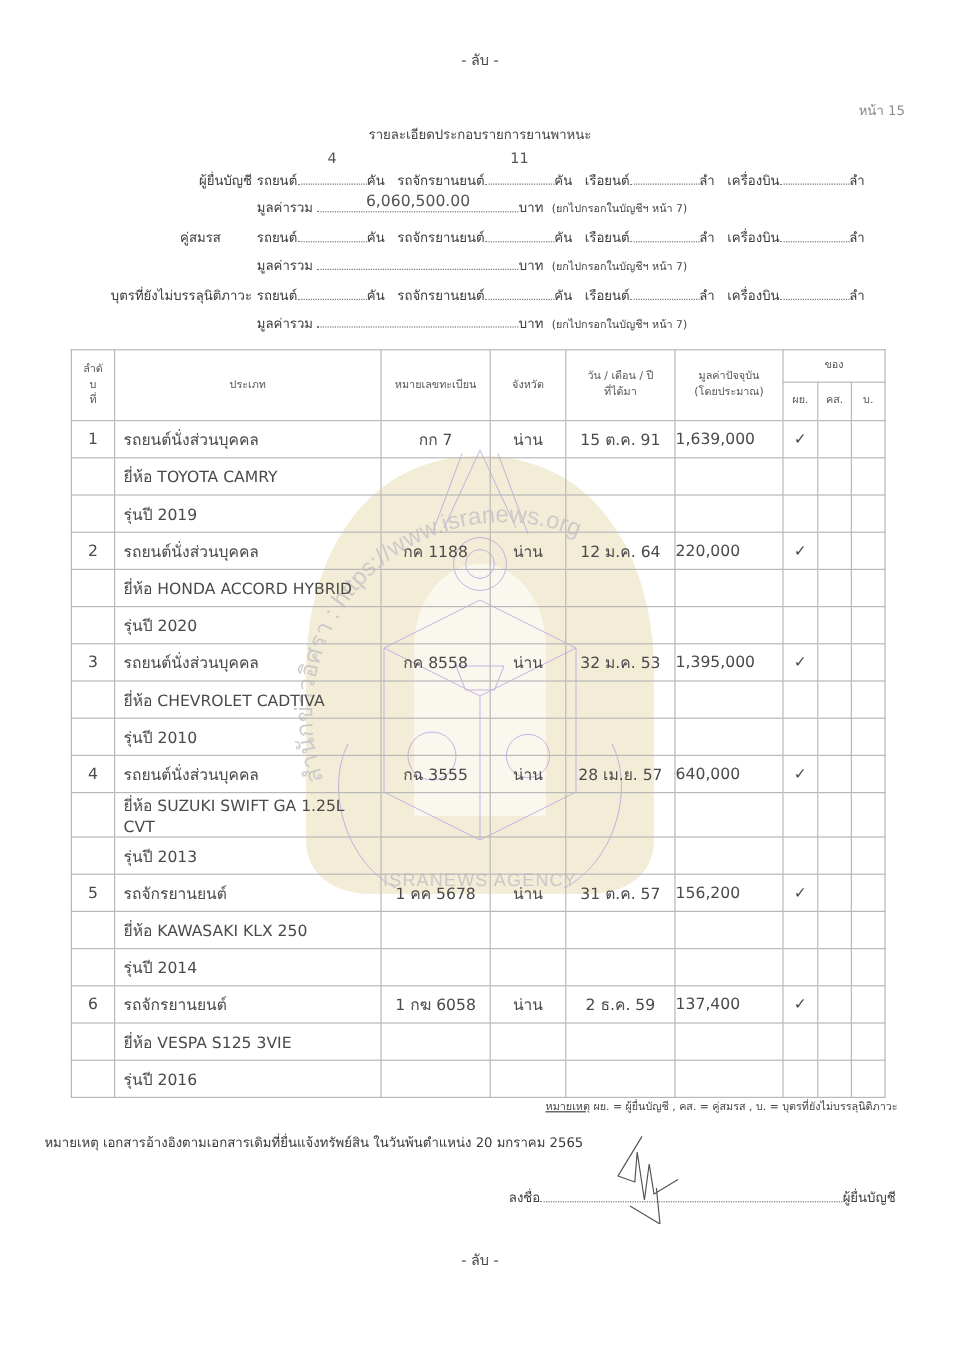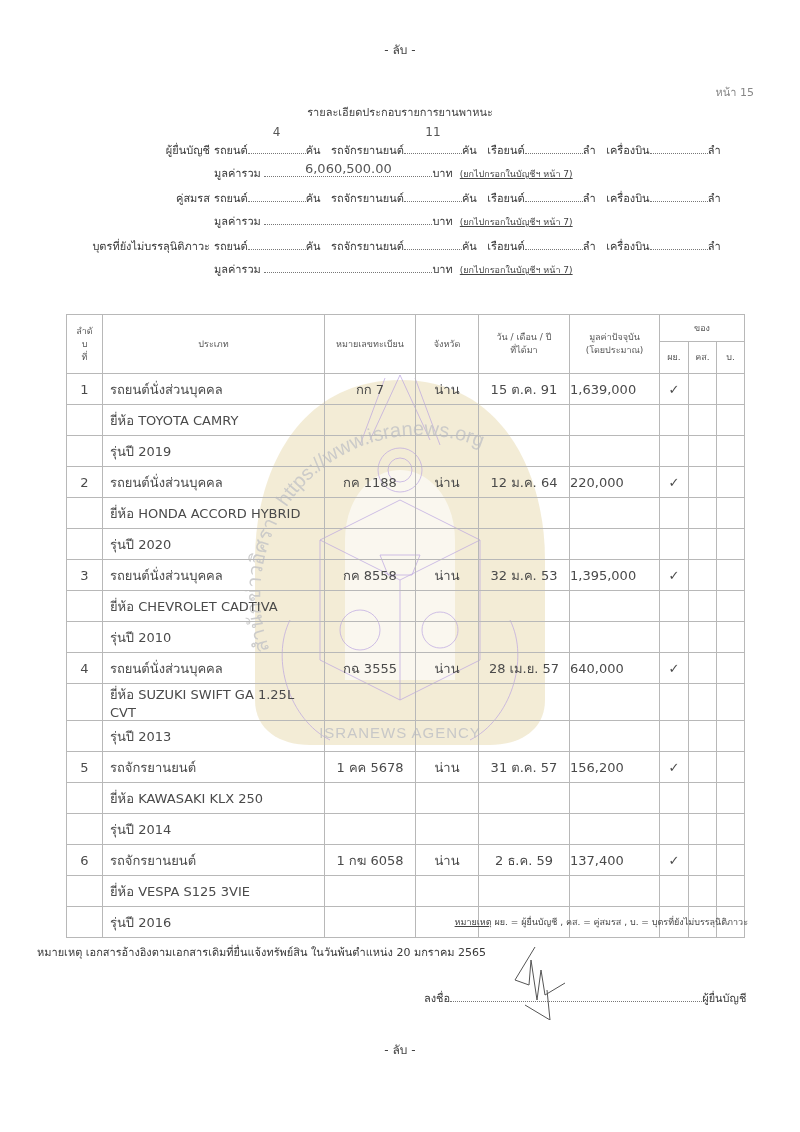--- a/index.html
+++ b/index.html
@@ -7,24 +7,24 @@
          font-family: "DejaVu Sans", "Liberation Sans", sans-serif; color: #3a3a3a; }
   .abs { position: absolute; white-space: nowrap; }
   .secret { font-size: 12px; color: #444; left: 0; width: 800px; text-align: center; }
   .page-no { font-size: 11px; color: #888; right: 46px; top: 83px; }
   .title { font-size: 11px; color: #444; left: 0; width: 800px; text-align: center; top: 103px; }
 
   .hdr { font-size: 11px; color: #3a3a3a; }
   .dots { display: inline-block; border-bottom: 1px dotted #777; height: 12px; vertical-align: baseline; position: relative; }
   .dots .filled { position: absolute; left: 0; right: 0; text-align: center; bottom: 0px; font-size: 13px; color: #555; }
   .dots .above { position: absolute; left: 0; right: 0; text-align: center; bottom: 14px; font-size: 12px; color: #555; }
-  .small { font-size: 9px; color: #444; text-decoration: underline; }
+  .small { font-size: 9px; color: #444; }
 
   
-  table.assets { position: absolute; left: 66px; top: 291px; border-collapse: collapse; table-layout: fixed; margin-top: 23px; }
+  table.assets { position: absolute; left: 59px; top: 291px; border-collapse: collapse; table-layout: fixed; }
   table.assets td, table.assets th { border: 1px solid #b8b8b8; padding: 0; }
   table.assets th { font-weight: normal; font-size: 9px; color: #555; text-align: center; line-height: 13px; }
   table.assets td { height: 30px; font-size: 13px; color: #4a4a4a; }
   td.c-no { text-align: center; }
   td.c-desc { padding-left: 7px !important; }
   td.c-plate, td.c-prov, td.c-date { text-align: center; }
   td.c-val { text-align: left; padding-right: 7px !important; }
   td.c-chk { text-align: center; font-size: 14px; color: #555; }
 
   .footnote { font-size: 9px; color: #444; right: 52px; top: 915px; }
@@ -73,21 +73,21 @@
     &nbsp;&nbsp;<span>รถจักรยานยนต์</span><span class="dots" style="width:58px;"><span class="above">11</span></span><span>คัน</span>
     &nbsp;&nbsp;<span>เรือยนต์</span><span class="dots" style="width:58px;"></span><span>ลำ</span>
     &nbsp;&nbsp;<span>เครื่องบิน</span><span class="dots" style="width:58px;"></span><span>ลำ</span>
   </div>
   <div class="abs hdr" style="top:164px; left:214px;">
     <span>มูลค่ารวม</span>
     <span class="dots" style="width:168px;"><span class="filled">6,060,500.00</span></span><span>บาท</span>
     &nbsp;<span class="small">(ยกไปกรอกในบัญชีฯ หน้า 7)</span>
   </div>
 
-  <div class="abs hdr" style="top:189px; right:590px;">คู่สมรส</div>
+  <div class="abs hdr" style="top:189px; right:616px;">คู่สมรส</div>
   <div class="abs hdr" style="top:189px; left:214px;">
     <span>รถยนต์</span><span class="dots" style="width:58px;"></span><span>คัน</span>
     &nbsp;&nbsp;<span>รถจักรยานยนต์</span><span class="dots" style="width:58px;"></span><span>คัน</span>
     &nbsp;&nbsp;<span>เรือยนต์</span><span class="dots" style="width:58px;"></span><span>ลำ</span>
     &nbsp;&nbsp;<span>เครื่องบิน</span><span class="dots" style="width:58px;"></span><span>ลำ</span>
   </div>
   <div class="abs hdr" style="top:212px; left:214px;">
     <span>มูลค่ารวม</span>
     <span class="dots" style="width:168px;"></span><span>บาท</span>
     &nbsp;<span class="small">(ยกไปกรอกในบัญชีฯ หน้า 7)</span>

